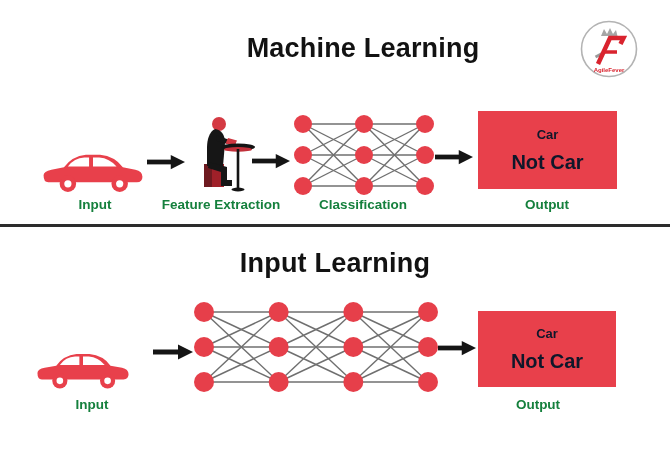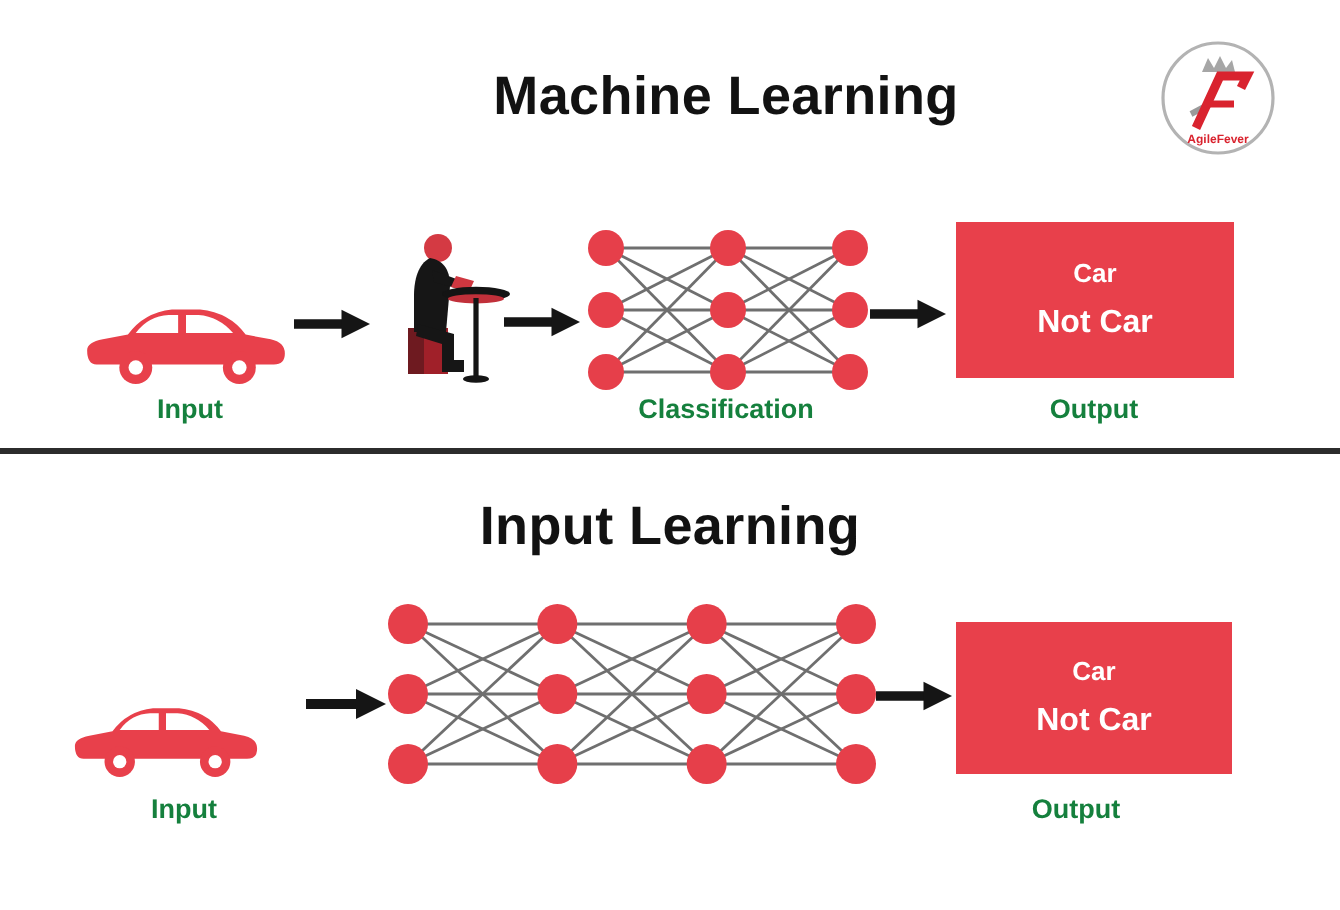--- a/index.html
+++ b/index.html
@@ -13,25 +13,25 @@
     font-size:27px;font-weight:800;letter-spacing:.2px;color:#121212;
   }
   #ml-title{top:33px;padding-left:28px;}
   #dl-title{top:248px;}
   .step-label{
     position:absolute;transform:translateX(-50%);
     font-size:13.5px;font-weight:700;color:#15803d;white-space:pre;text-align:center;
   }
   .divider{position:absolute;left:0;top:224px;width:670px;height:3px;background:#2c2c2c;}
   .output-box{
-    position:absolute;background:#e8404b;color:#ffffff;text-align:center;
+    position:absolute;background:#e8404b;color:#0f172a;text-align:center;
     display:flex;flex-direction:column;justify-content:center;gap:9px;
   }
   .output-box .line1{font-size:13px;font-weight:700;}
-  .output-box .line2{font-size:16px;font-weight:700;}
+  .output-box .line2{font-size:20px;font-weight:700;}
   #ml-output-box{left:478px;top:111px;width:139px;height:78px;}
   #dl-output-box{left:478px;top:311px;width:138px;height:76px;}
   svg{display:block;}
 </style>
 </head>
 <body>
 
 <div id="stage">
 
   <div class="section-title" id="ml-title">Machine Learning</div>
@@ -125,20 +125,21 @@
       <polygon points="25,1.5 40,9 25,16.5" fill="#151515"></polygon>
     </svg>
   </div>
 
   <div class="output-box" id="ml-output-box">
     <div class="line1">Car</div>
     <div class="line2">Not Car</div>
   </div>
 
   <div class="step-label" style="left:95px;top:197px;">Input</div>
+  <div class="step-label" style="left:221px;top:197px;">Feature Extraction</div>
   <div class="step-label" style="left:363px;top:197px;text-align:right;">Classification</div>
   <div class="step-label" style="left:547px;top:197px;">Output</div>
 
   <div class="divider"></div>
 
   <div class="section-title" id="dl-title">Input Learning</div>
 
   <div class="abs" style="left:36px;top:346px;width:94px;height:48px;">
     <svg width="94" height="48" viewBox="0 0 130 62">
       <path d="M8,44 Q2,44 2,35 Q2,30 12,28 L28,25 Q38,11 56,9 L74,9 Q93,11 103,25 L119,28 Q128,30 128,37 Q128,44 121,44 Z" fill="#e8404b"></path>

